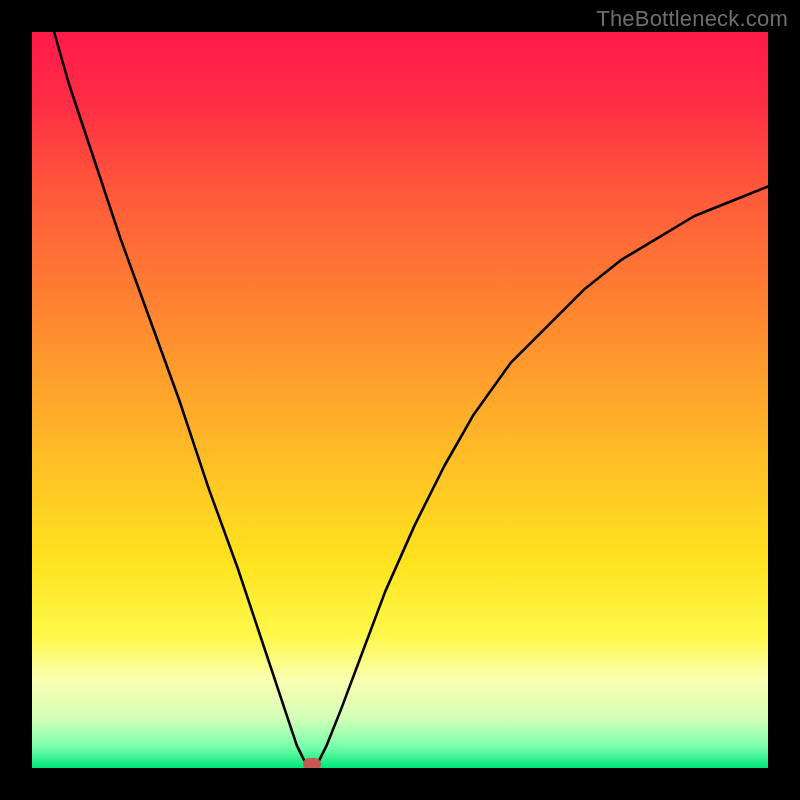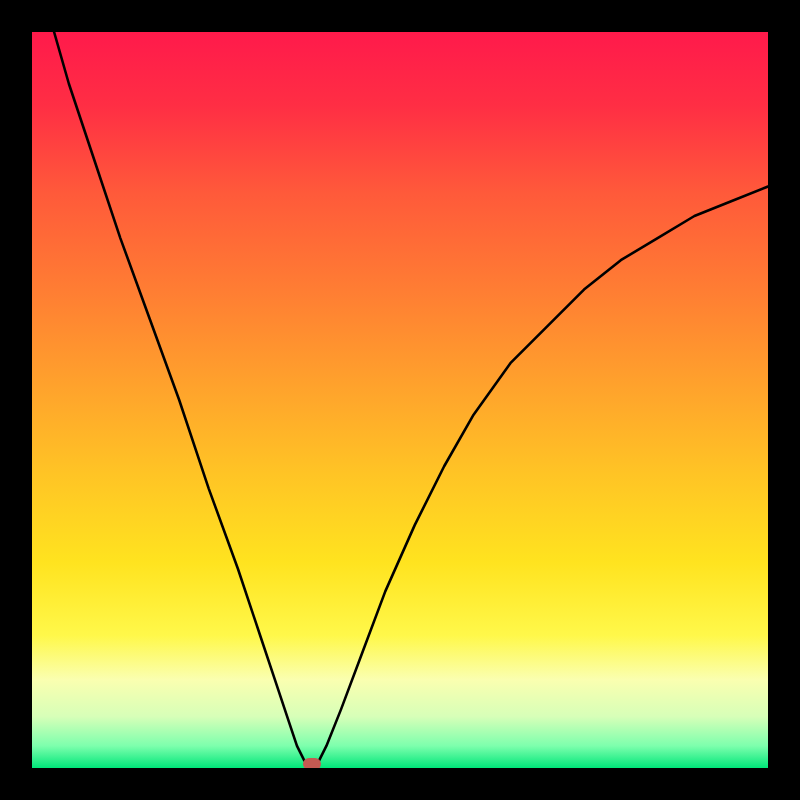--- a/index.html
+++ b/index.html
@@ -49,20 +49,21 @@
     height: 12px;
     border-radius: 6px;
     background: #c45a52;
     transform: translate(-50%, -50%);
   }
 </style>
 </head>
 <body>
 
 <div class="frame">
+  <div class="watermark">TheBottleneck.com</div>
   <div class="plot-area">
     <svg class="gradient" viewBox="0 0 100 100" preserveAspectRatio="none">
       <defs>
         <linearGradient id="bg-grad" x1="0" y1="0" x2="0" y2="1">
             <stop offset="0%" stop-color="#ff1a4b"></stop>
             <stop offset="10%" stop-color="#ff2e44"></stop>
             <stop offset="22%" stop-color="#ff5a3a"></stop>
             <stop offset="35%" stop-color="#ff7d33"></stop>
             <stop offset="48%" stop-color="#ffa22c"></stop>
             <stop offset="60%" stop-color="#ffc425"></stop>

